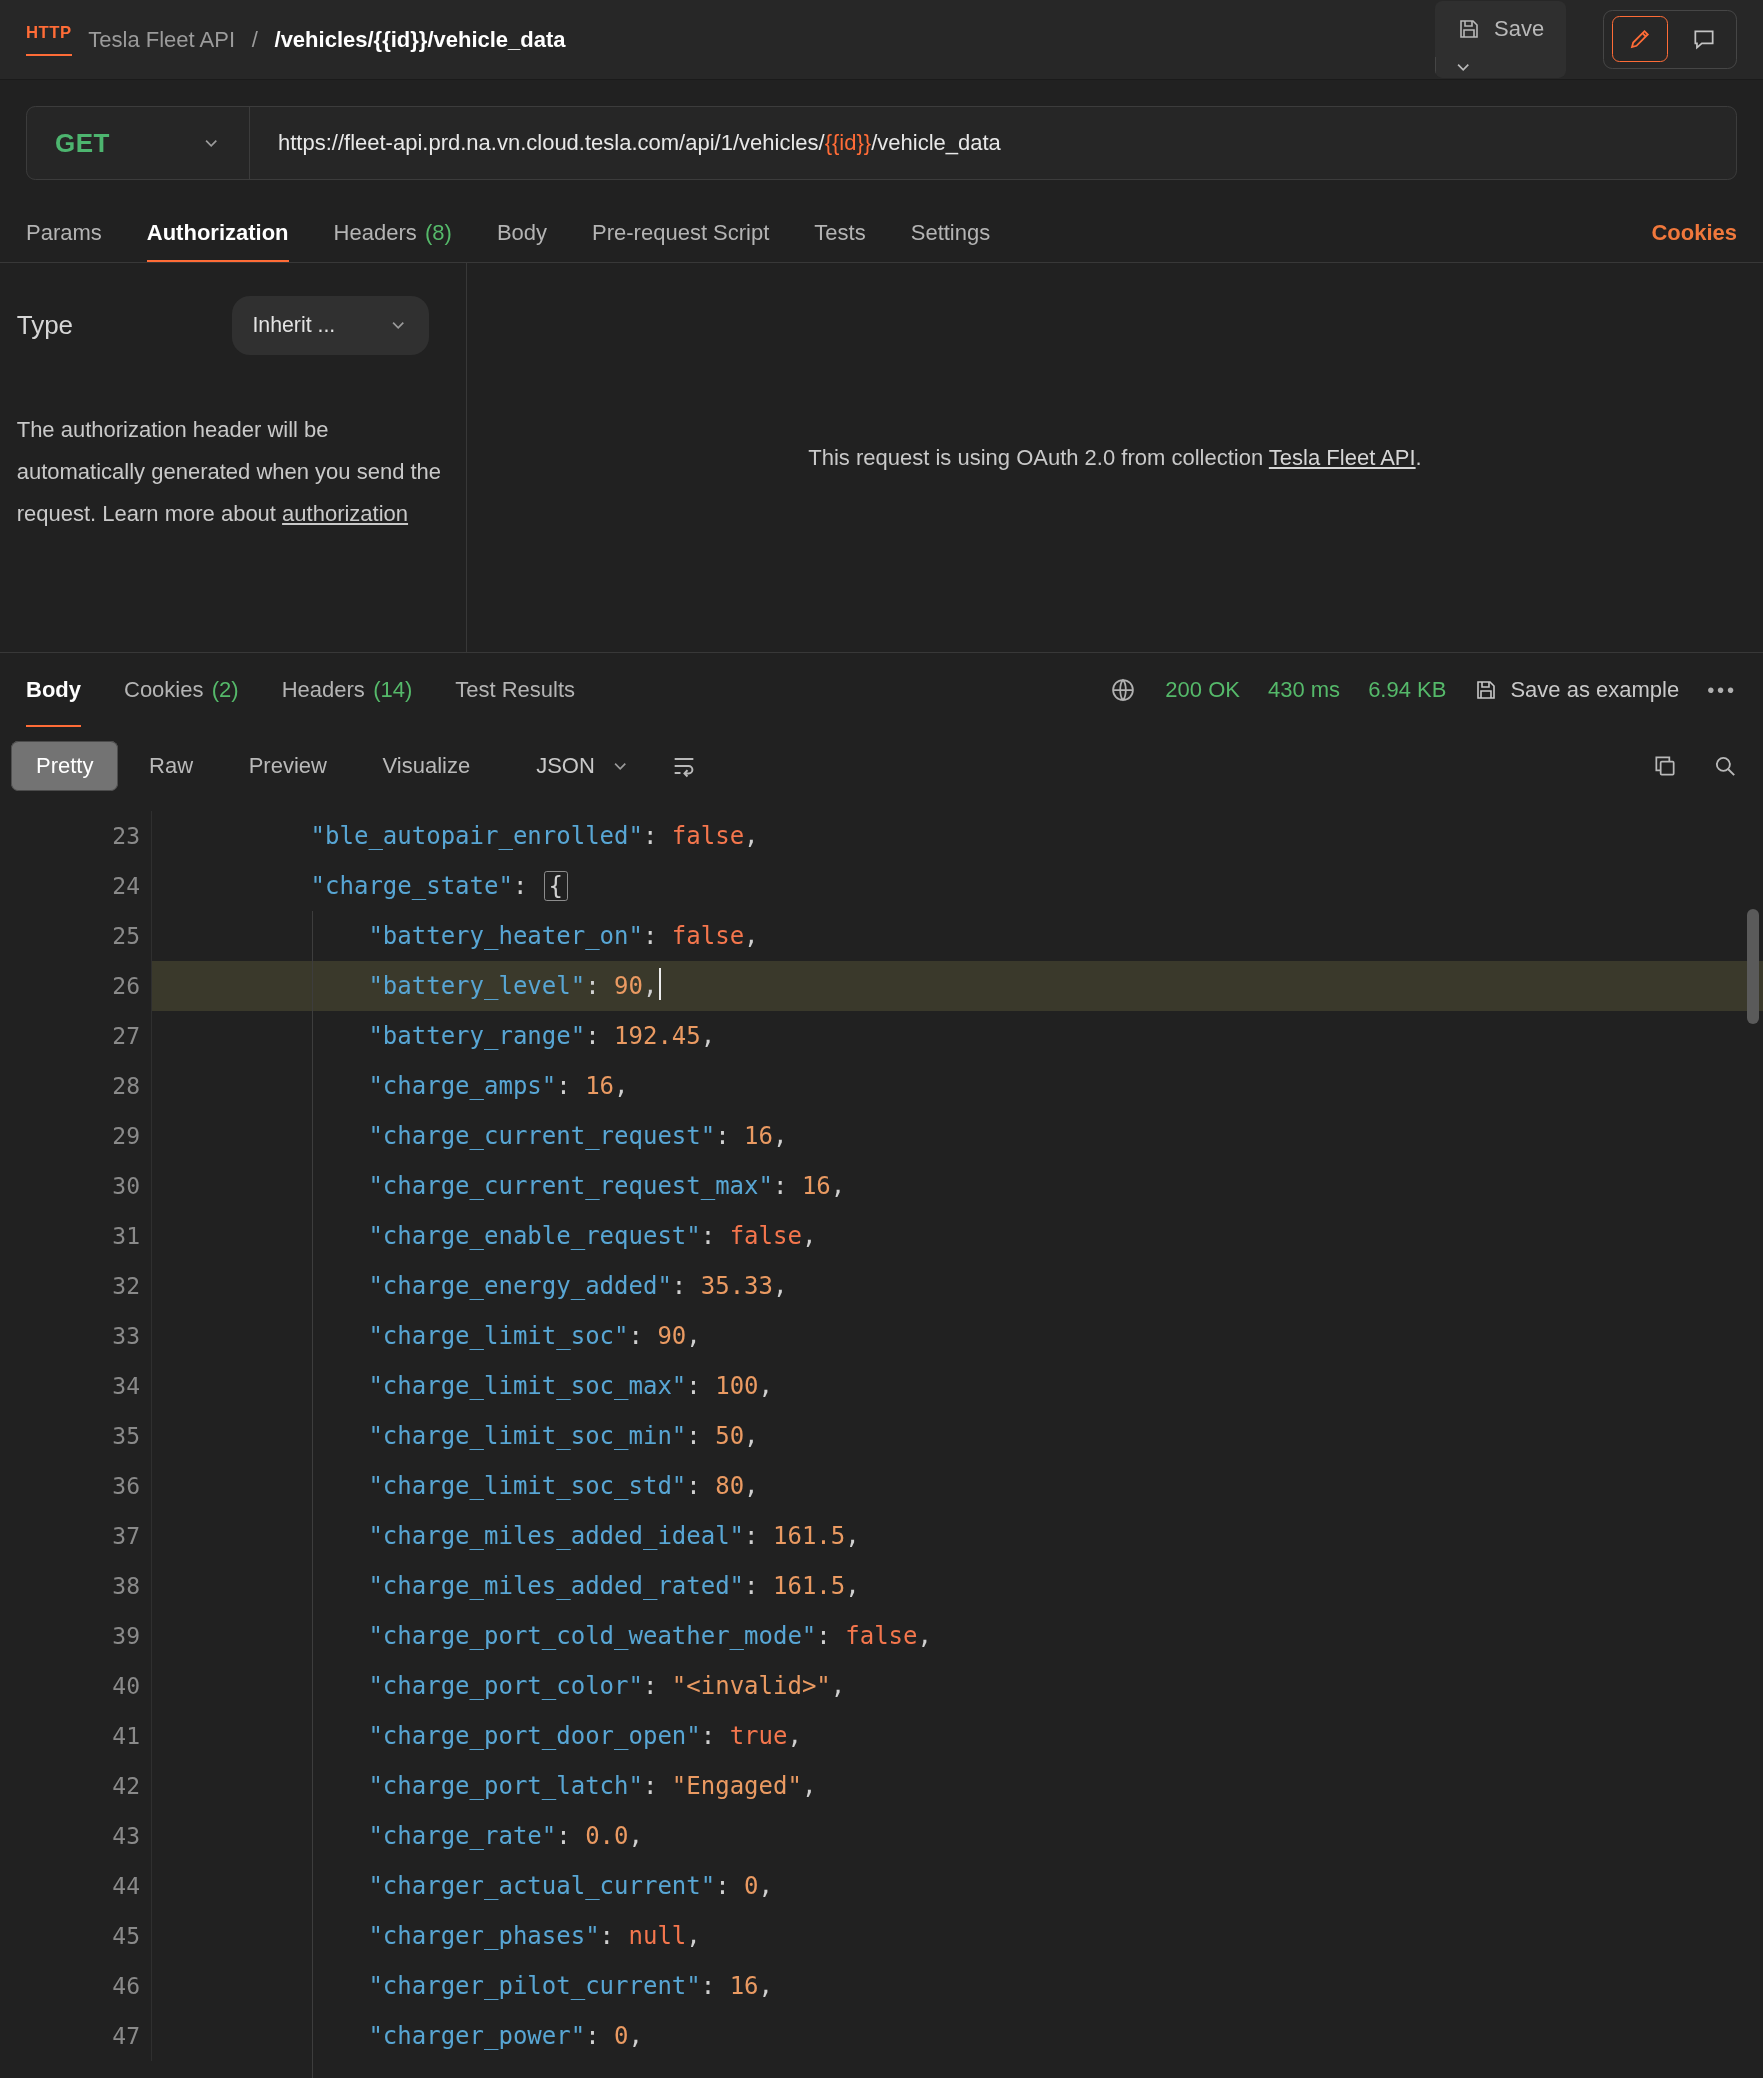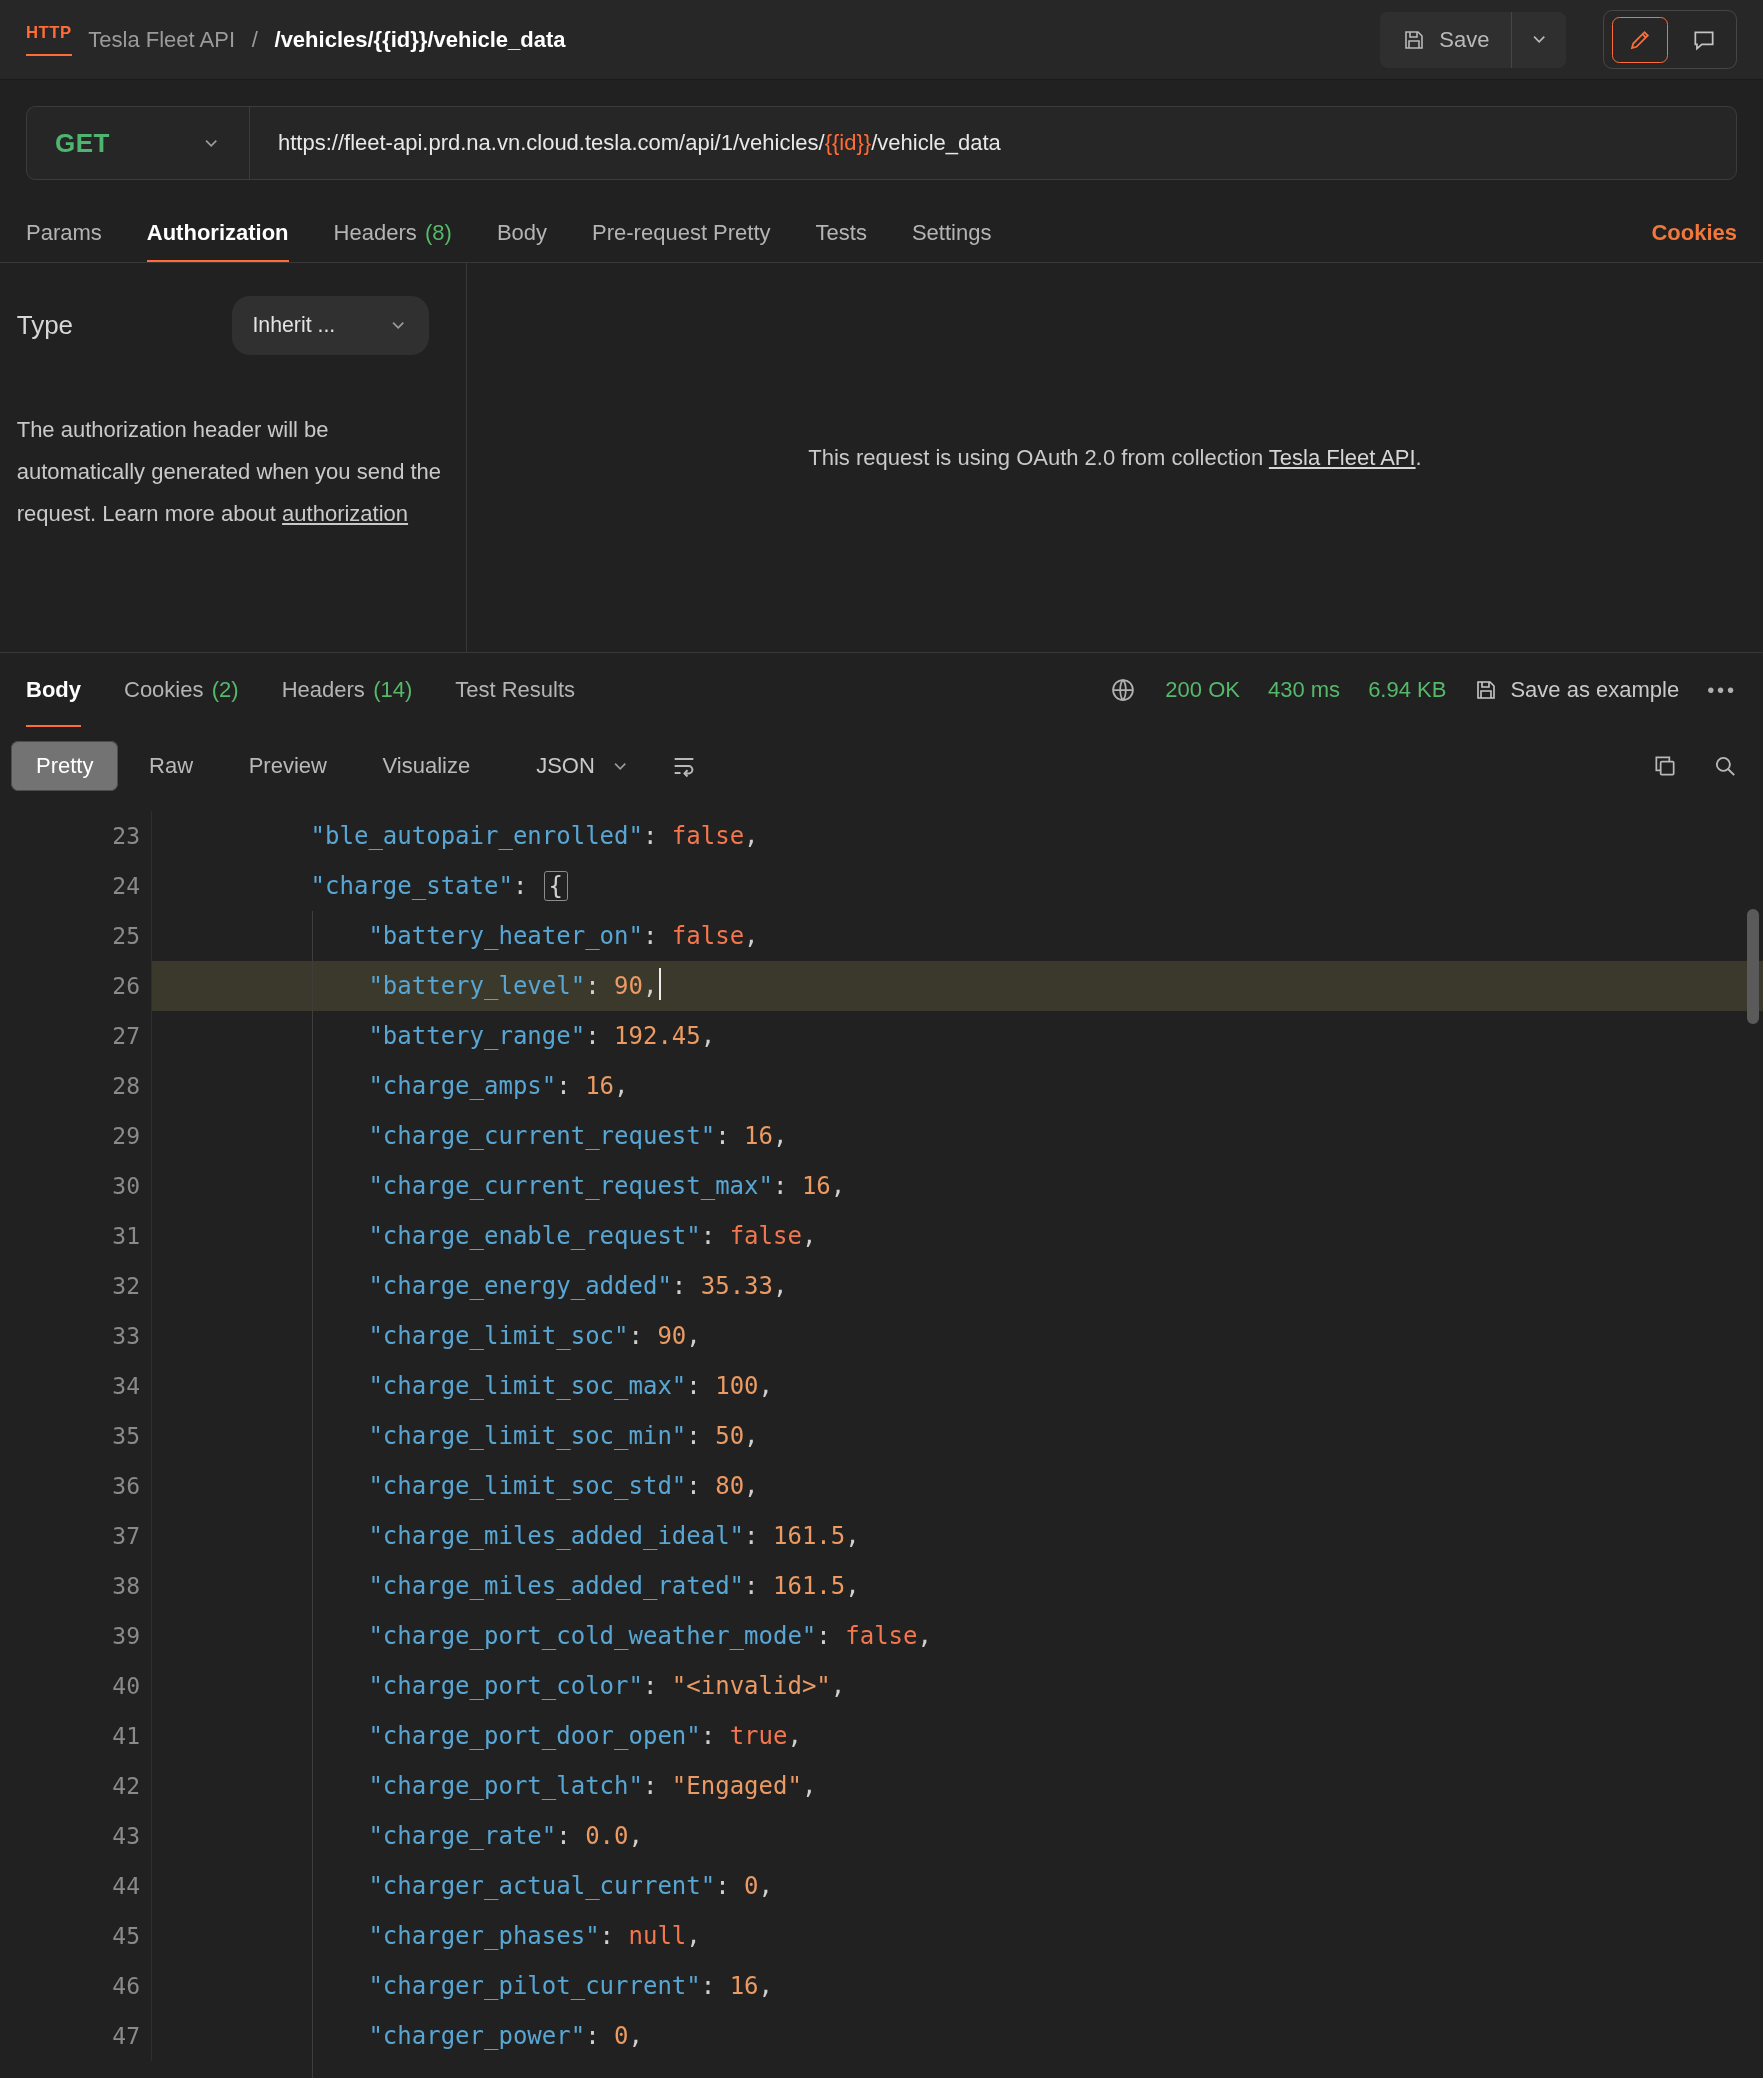--- a/index.html
+++ b/index.html
@@ -14,21 +14,21 @@
   
   .topbar { height:80px; flex:0 0 auto; background:#272727; border-bottom:0.9px solid #1a1a1a;
     display:flex; align-items:center; justify-content:space-between; padding:0 26px; }
   .tb-left { display:flex; align-items:center; gap:16.7px; font-size:22px; }
   .http-logo { color:#ff6c37; font-weight:bold; font-size:16.7px; letter-spacing:0.5px;
     border-bottom:2.8px solid #ff6c37; padding-bottom:11px; }
   .crumb-col { color:#9b9b9b; cursor:pointer; }
   .crumb-sep { color:#9b9b9b; }
   .crumb-req { color:#ffffff; font-weight:bold; }
   .tb-right { display:flex; align-items:center; gap:37px; }
-  .save-group { display:flex; align-items:stretch; background:#2f2f2f; border-radius:7.4px; overflow:hidden; }
+  .save-group { display:flex; align-items:stretch; background:#2f2f2f; border-radius:7.4px; overflow:hidden;flex-direction:column; }
   .save-btn { display:flex; align-items:center; gap:13px; background:none; border:none; cursor:pointer;
     color:#b9b9b9; font-size:22px; font-family:inherit; padding:15px 22px; }
   .save-caret { background:none; border:none; border-left:0.9px solid #454545; color:#b9b9b9;
     padding:0 16.7px; cursor:pointer; display:flex; align-items:center; }
   .edit-group { display:flex; align-items:center; gap:11px; border:0.9px solid #464646; border-radius:9.3px; padding:5.6px 7.4px; }
   .edit-btn { width:56px; height:46px; border:1.9px solid #ff6c37; border-radius:7.4px; background:none;
     display:flex; align-items:center; justify-content:center; cursor:pointer; }
   .comment-btn { width:50px; height:46px; border:none; background:none;
     display:flex; align-items:center; justify-content:center; cursor:pointer; }
 
@@ -182,21 +182,21 @@
           <span>Authorization</span>
         </div>
         <div class="req-tab">
           <span>Headers</span>
           <span class="tab-count">(8)</span>
         </div>
         <div class="req-tab">
           <span>Body</span>
         </div>
         <div class="req-tab">
-          <span>Pre-request Pretty</span>
+          <span>Pre-request Script</span>
         </div>
         <div class="req-tab">
           <span>Tests</span>
         </div>
         <div class="req-tab">
           <span>Settings</span>
         </div>
       </div>
     <a class="cookies-link">Cookies</a>
   </nav>

